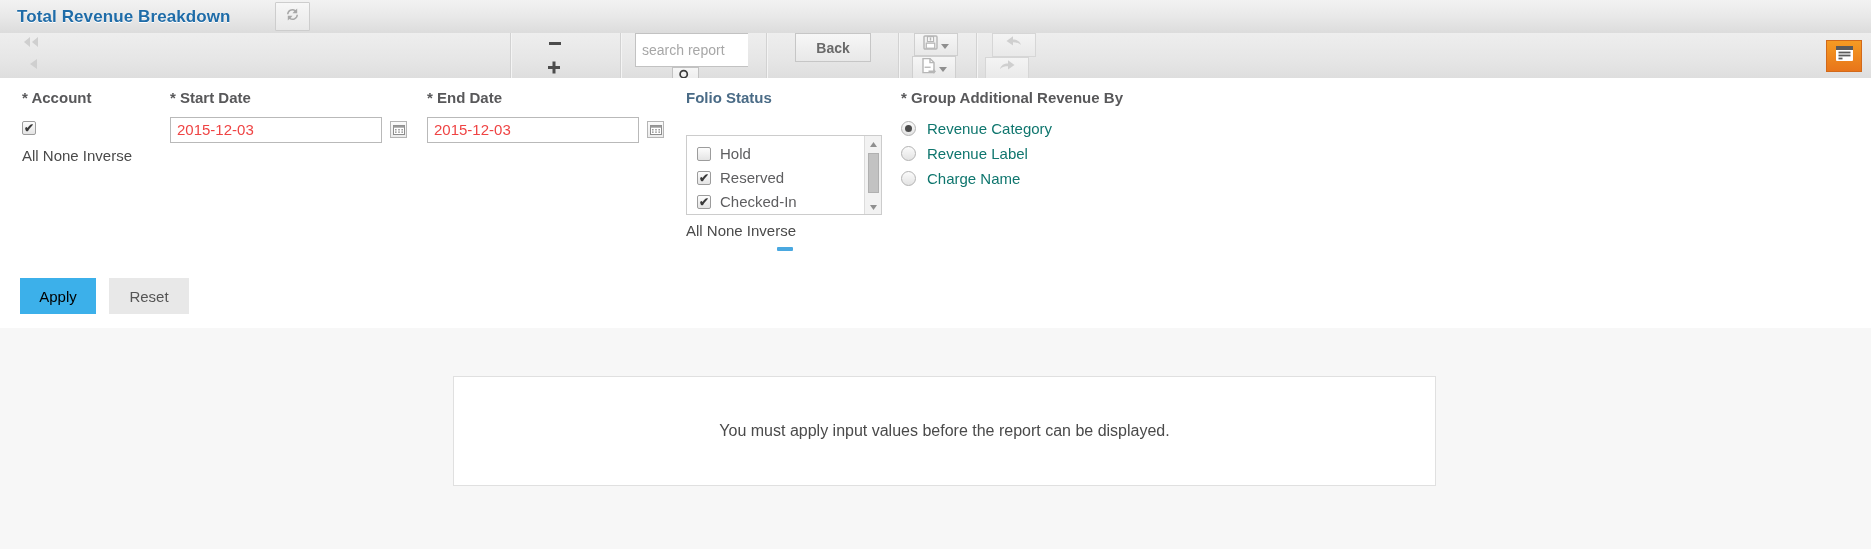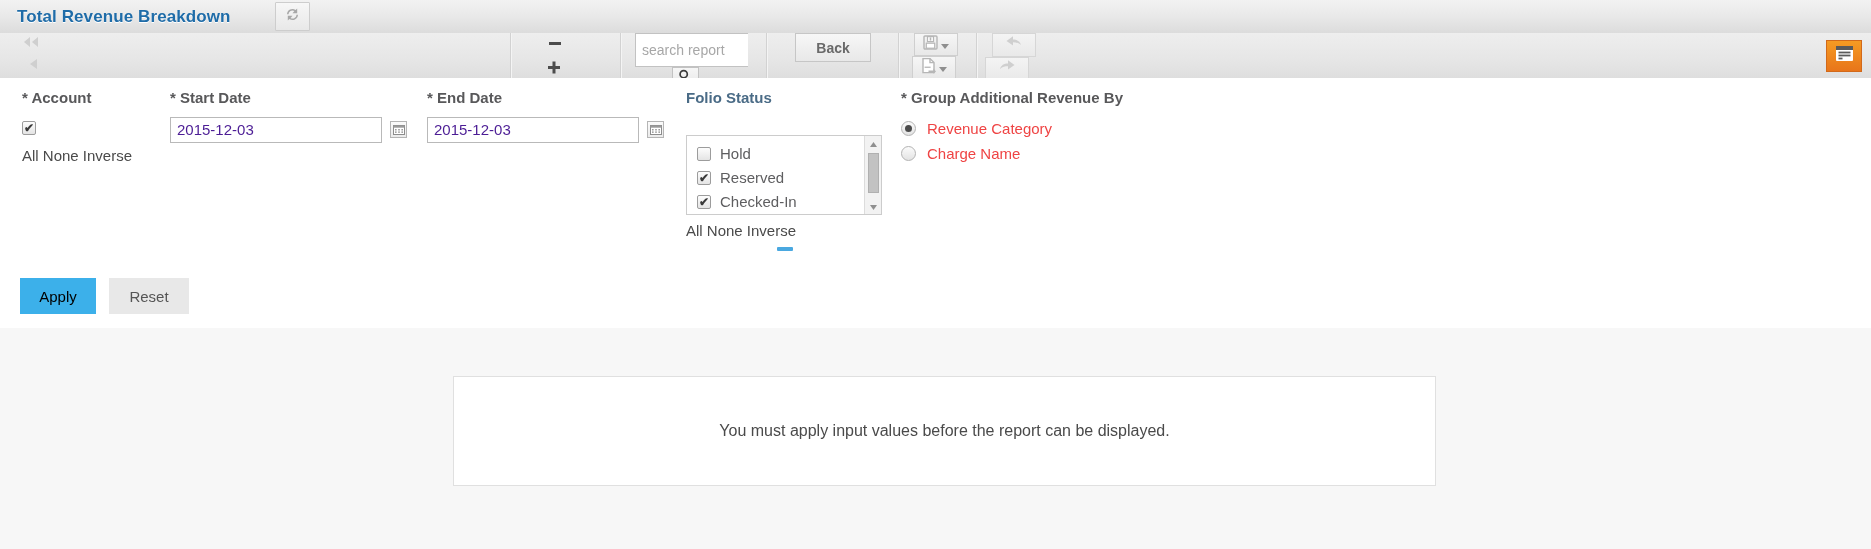--- a/index.html
+++ b/index.html
@@ -185,21 +185,21 @@
     color: #58585a;
     font-size: 15px;
     font-weight: bold;
     line-height: 1.45;
   }
   .text-input {
     width: 212px; height: 26px;
     border: 1px solid #b9b9b9;
     background: #ffffff;
     font-size: 15px;
-    color: #4c1d95;
+    color: #ef4444;
     font-family: "Liberation Sans", sans-serif;
     padding: 0 6px;
     box-sizing: border-box;
     outline: none;
   }
   .cal-btn {
     width: 17px; height: 17px;
     border: 1px solid #b5b5b5;
     background: linear-gradient(to bottom, #fbfbfb, #ebebeb);
     display: flex; align-items: center; justify-content: center;
@@ -290,21 +290,21 @@
     border-radius: 50%;
     background: #4b4b4b;
   }
   .radio-row {
     display: flex;
     align-items: center;
     gap: 11px;
     height: 25px;
     cursor: pointer;
   }
-  .radio-row .lbl { color: #ef4444; font-size: 15px; }
+  .radio-row .lbl { color: #0f766e; font-size: 15px; }
 
   .collapse-handle {
     width: 16px; height: 4px;
     background: #4aa8e0;
     border-radius: 1px;
     cursor: pointer;
   }
 
   .btn-apply {
     width: 76px; height: 36px;
@@ -657,20 +657,24 @@
       <div class="field-label">* Group Additional Revenue By</div>
       <div style="margin-top:7px;">
         <div class="radio-row">
           <span class="radio">
               <span class="dot"></span>
             </span>
           <span class="lbl">Revenue Category</span>
         </div>
         <div class="radio-row">
           <span class="radio"></span>
+          <span class="lbl">Revenue Label</span>
+        </div>
+        <div class="radio-row">
+          <span class="radio"></span>
           <span class="lbl">Charge Name</span>
         </div>
       </div>
     </div>
 
     <div style="position:absolute; left:777px; top:169px;" class="collapse-handle"></div>
 
     <div style="position:absolute; left:20px; top:200px; display:flex; gap:13px;">
       <div class="btn-apply">Apply</div>
       <div class="btn-reset">Reset</div>

